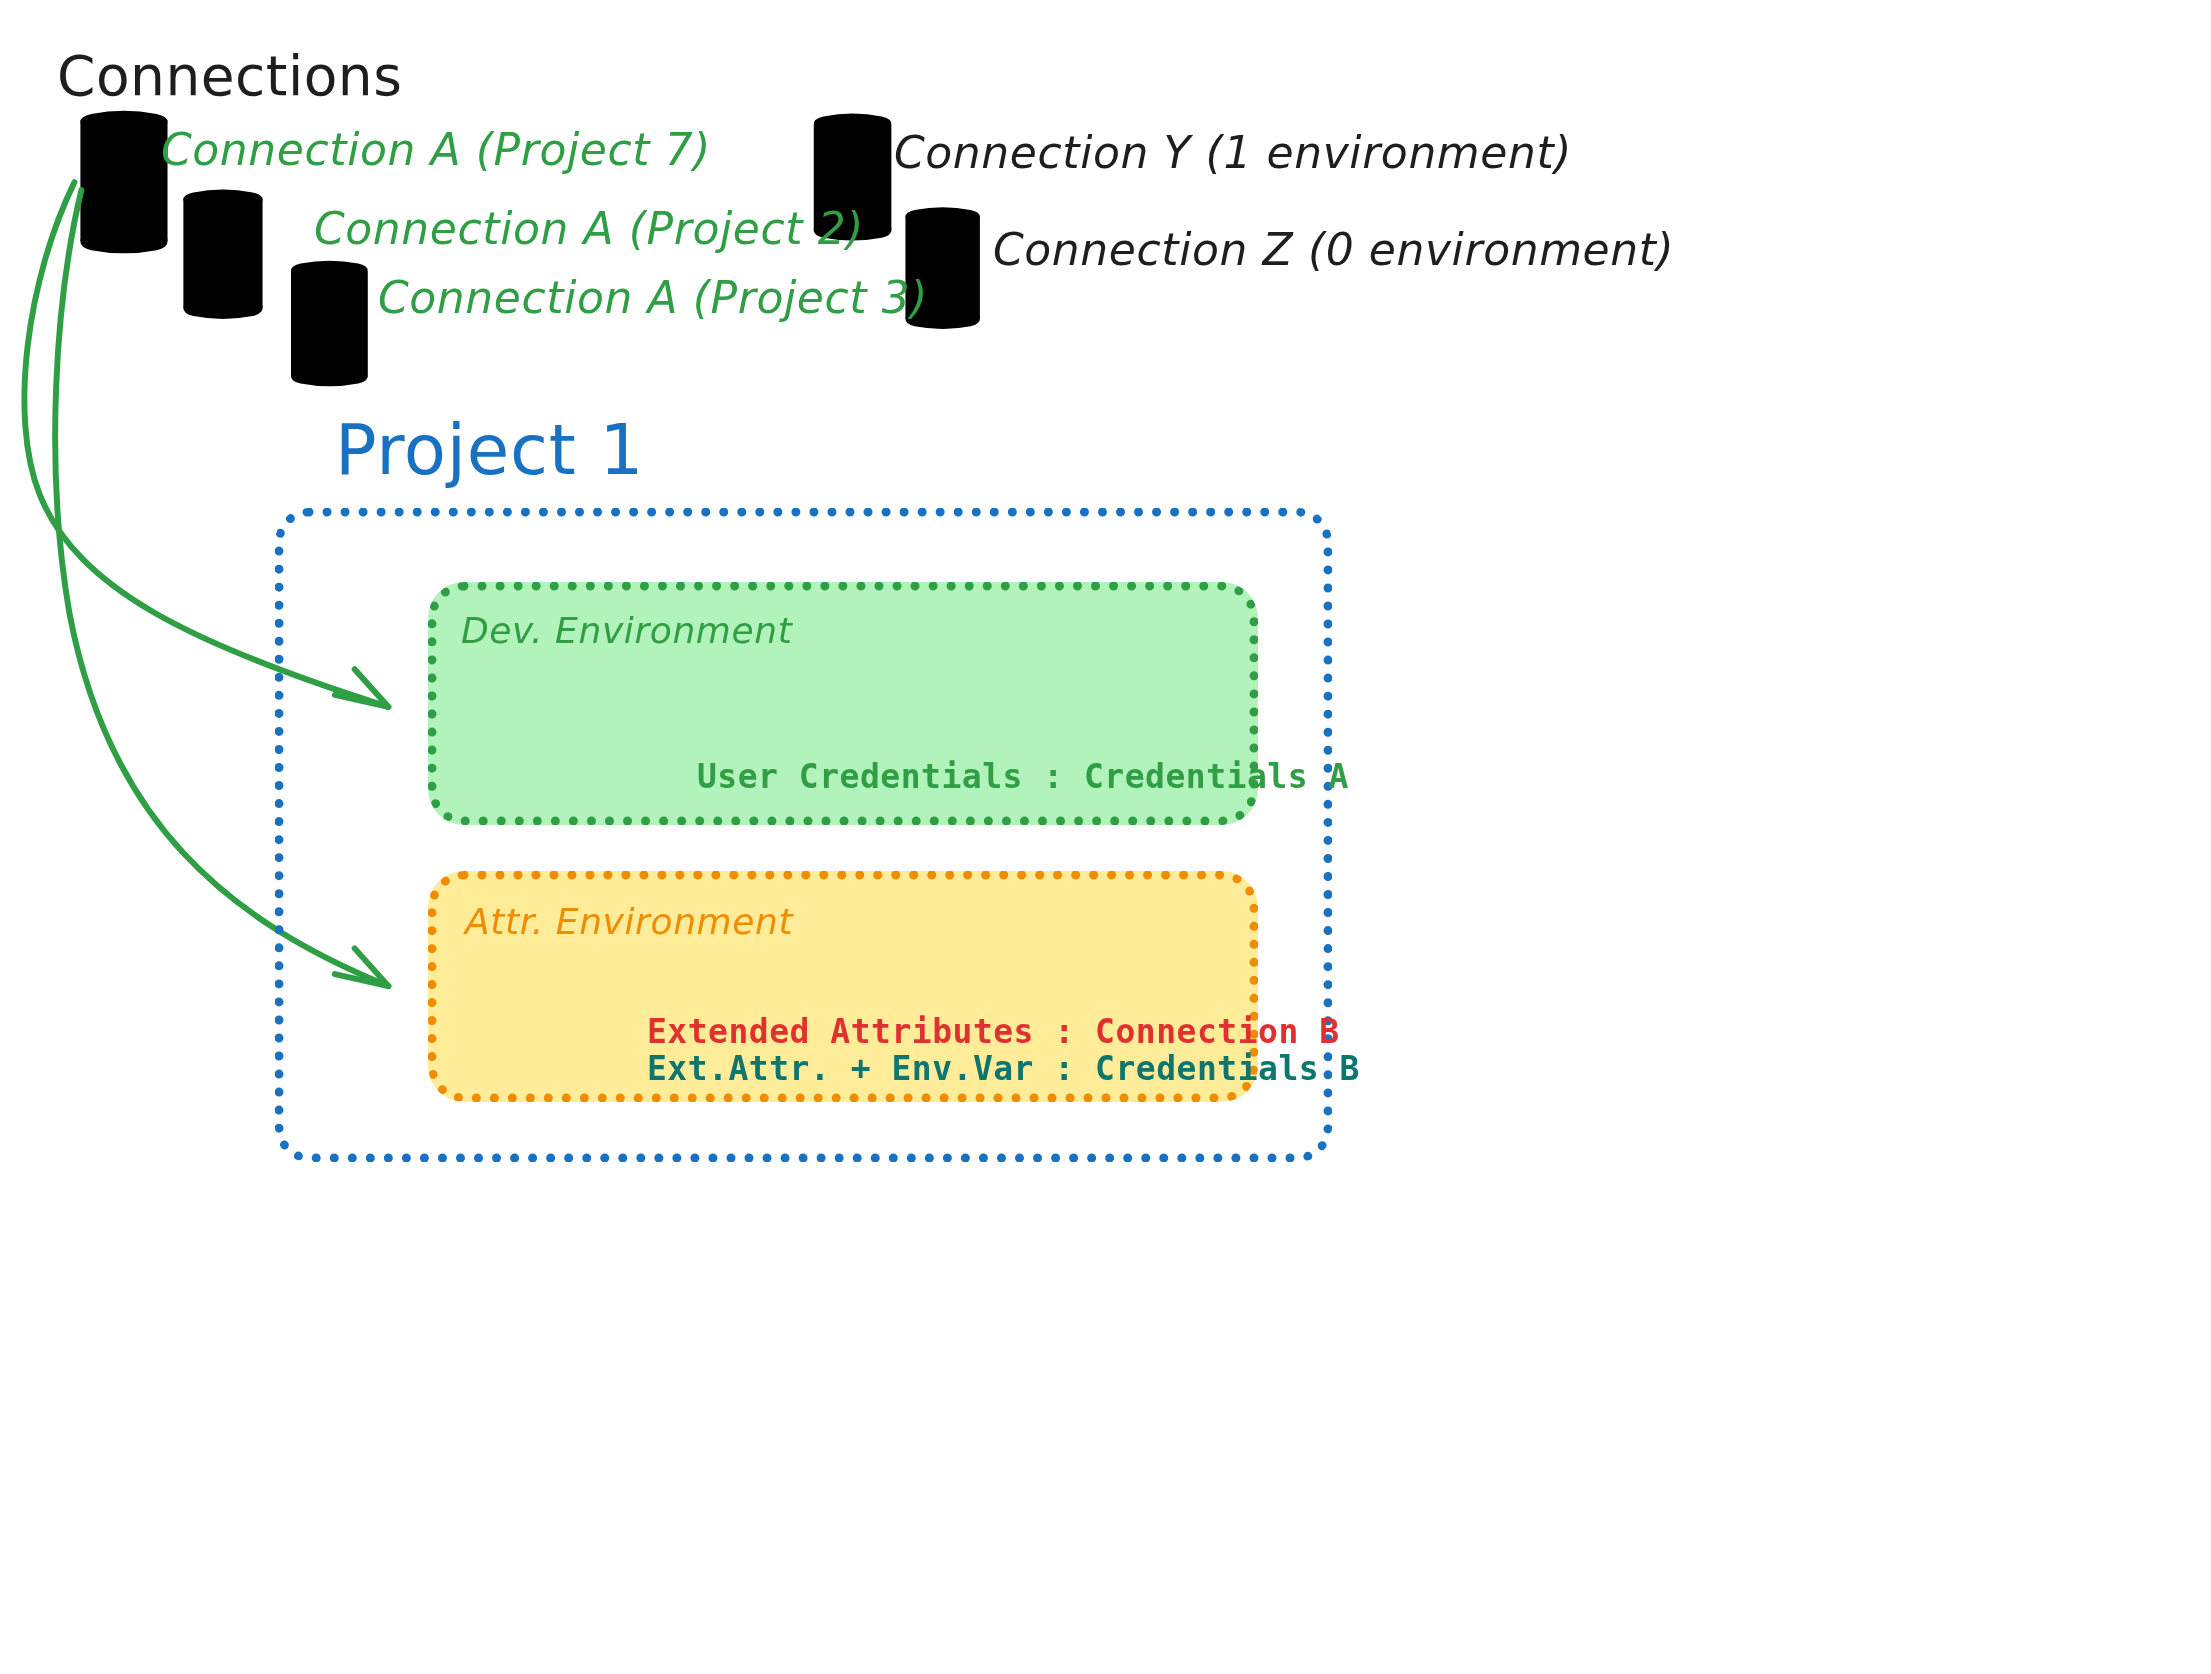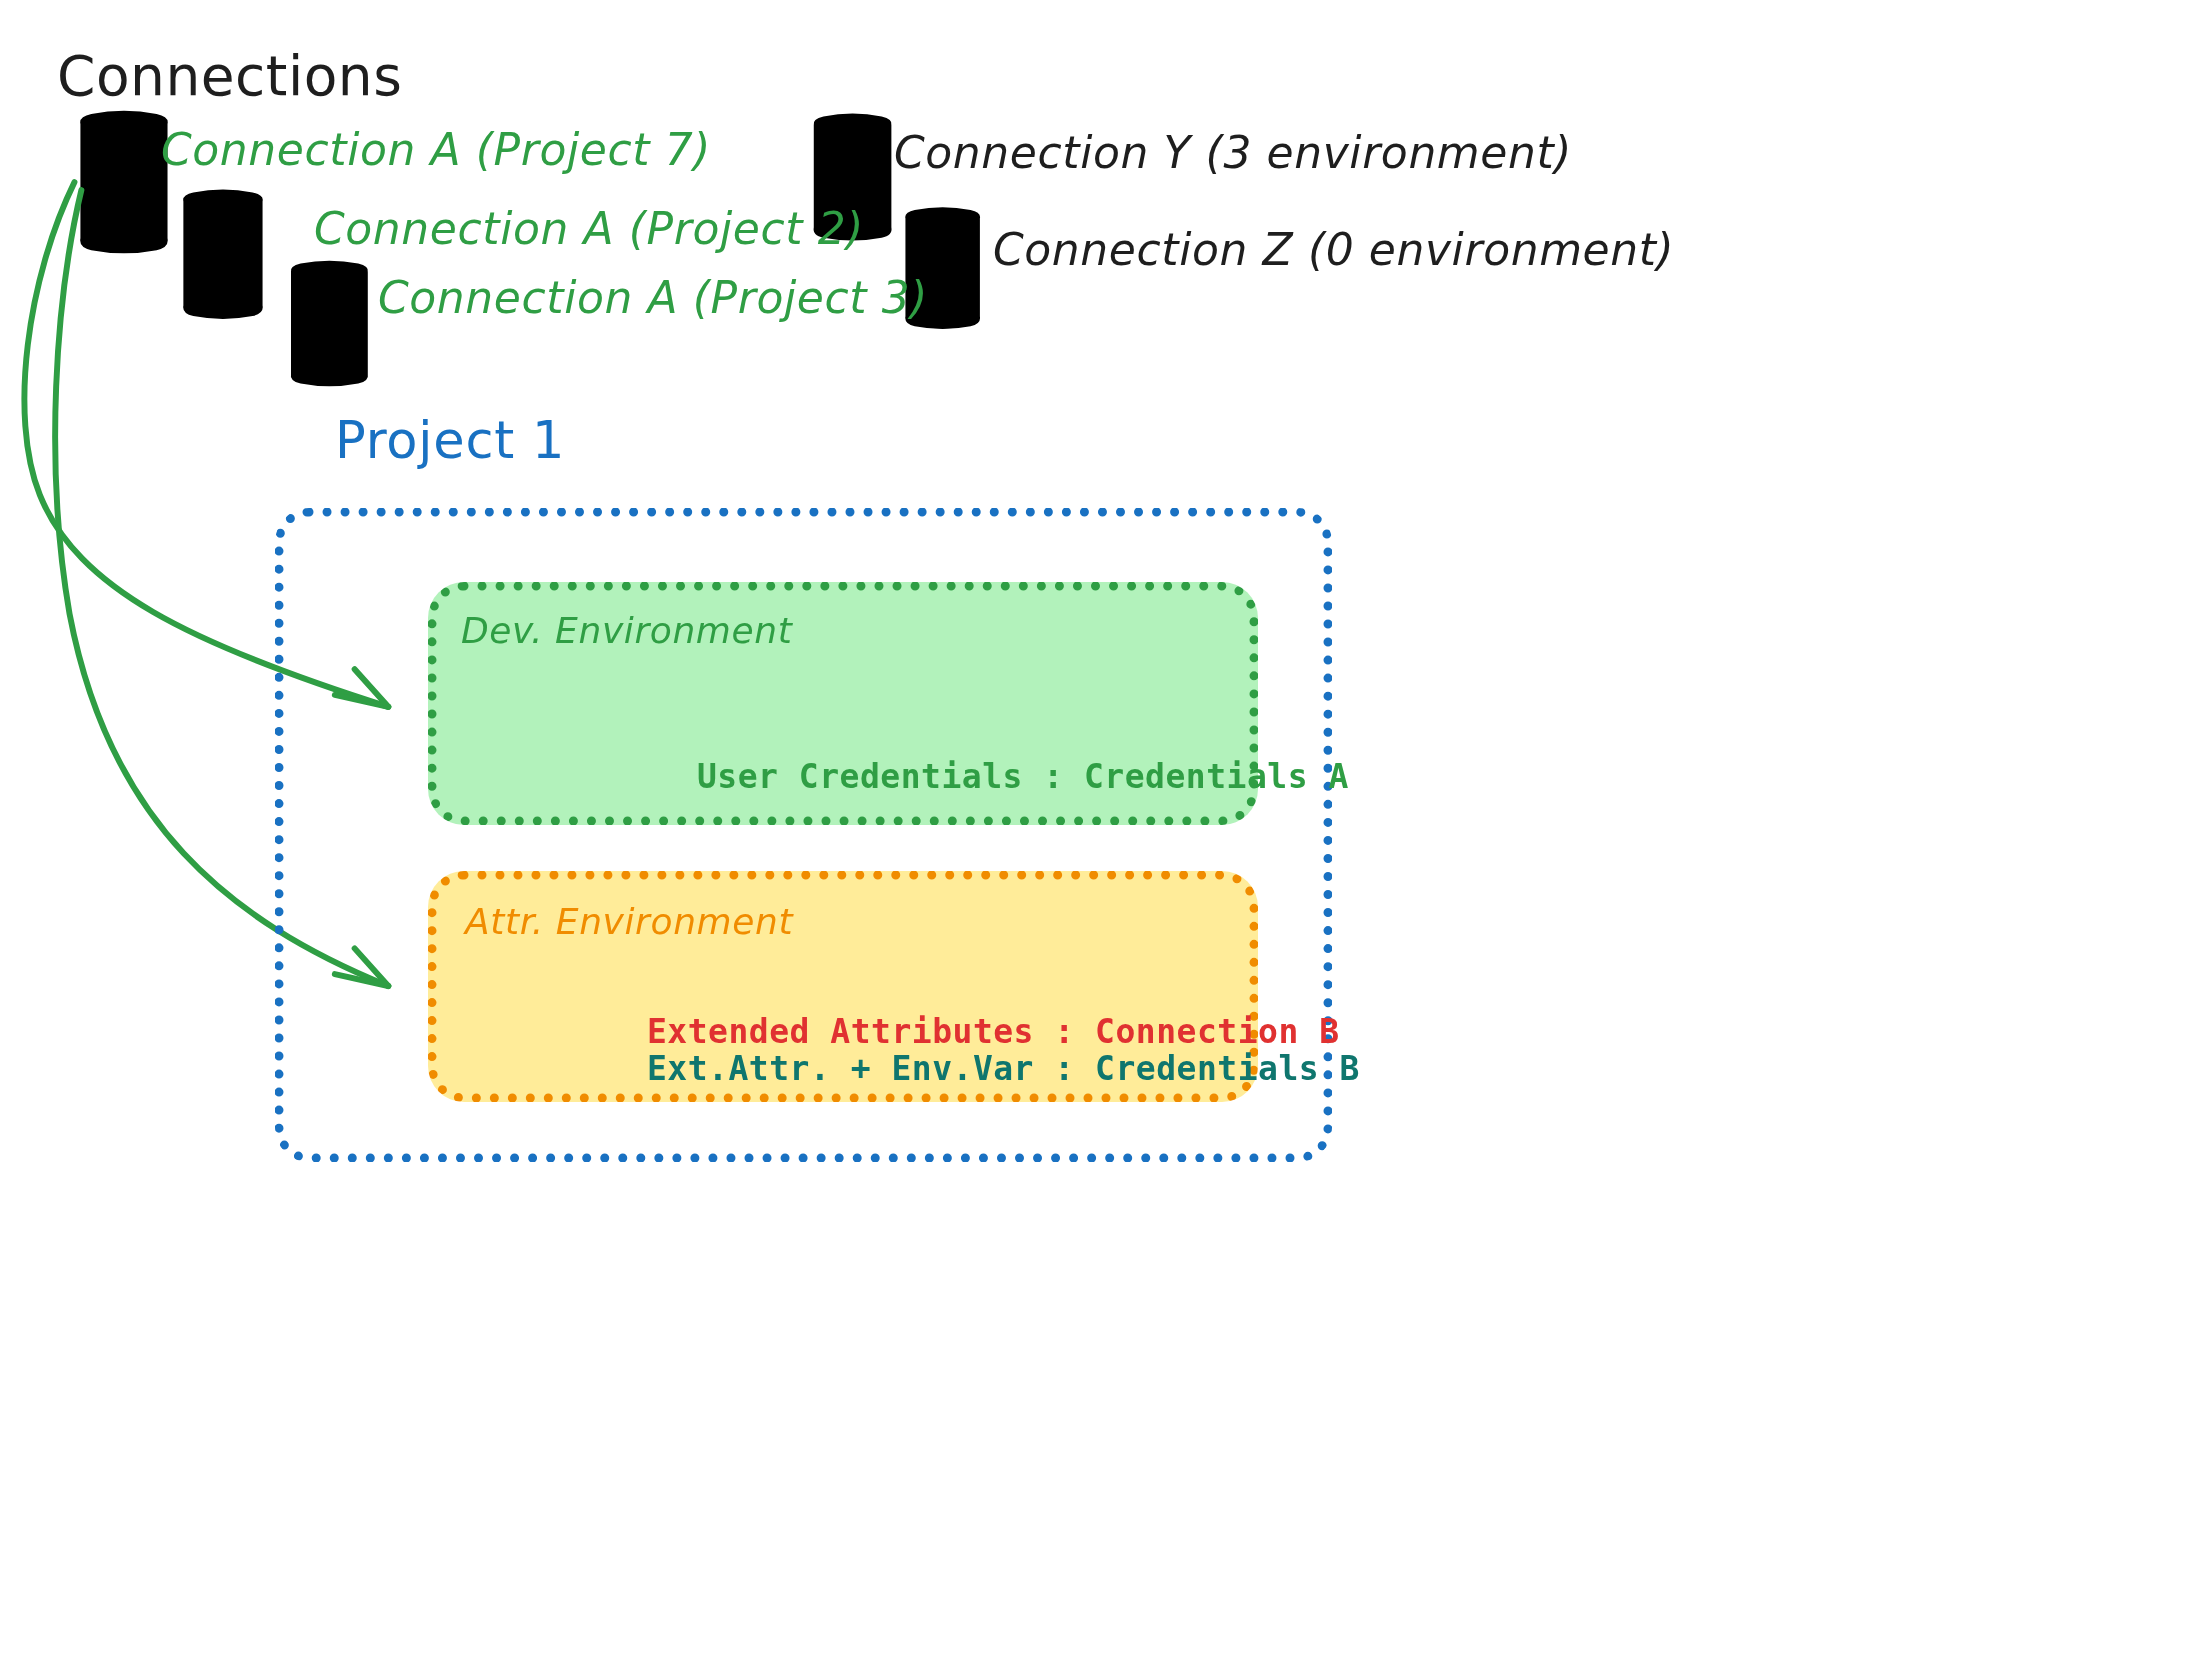--- a/index.html
+++ b/index.html
@@ -59,21 +59,21 @@
     font-size: 44px;
     font-style: italic;
     letter-spacing: 0.6px;
   }
   #conn-y { left: 894px; top: 130px; }
   #conn-z { left: 993px; top: 227px; }
   
   #project-title {
     left: 335px;
     top: 414px;
-    font-size: 51px;
+    font-size: 69px;
     color: #1971c2;
     letter-spacing: 0.8px;
   }
   
   .box {
     position: absolute;
     box-sizing: border-box;
     border-radius: 36px;
   }
   #project-box {
@@ -188,21 +188,21 @@
 <div>
 
   <div class="txt hand" id="title-connections">Connections</div>
 
   <div class="txt hand conn-label-green" id="conn-a-p1">Connection A (Project 7)</div>
 
   <div class="txt hand conn-label-green" id="conn-a-p2">Connection A (Project 2)</div>
 
   <div class="txt hand conn-label-green" id="conn-a-p3">Connection A (Project 3)</div>
 
-  <div class="txt hand conn-label-dark" id="conn-y">Connection Y (3 environment)</div>
+  <div class="txt hand conn-label-dark" id="conn-y">Connection Y (1 environment)</div>
 
   <div class="txt hand conn-label-dark" id="conn-z">Connection Z (0 environment)</div>
 
   <div class="txt hand" id="project-title">Project 1</div>
 
   <div class="box" id="project-box"></div>
 
   <div class="box" id="dev-box"></div>
 
   <div class="txt hand env-title" id="dev-title">Dev. Environment</div>

